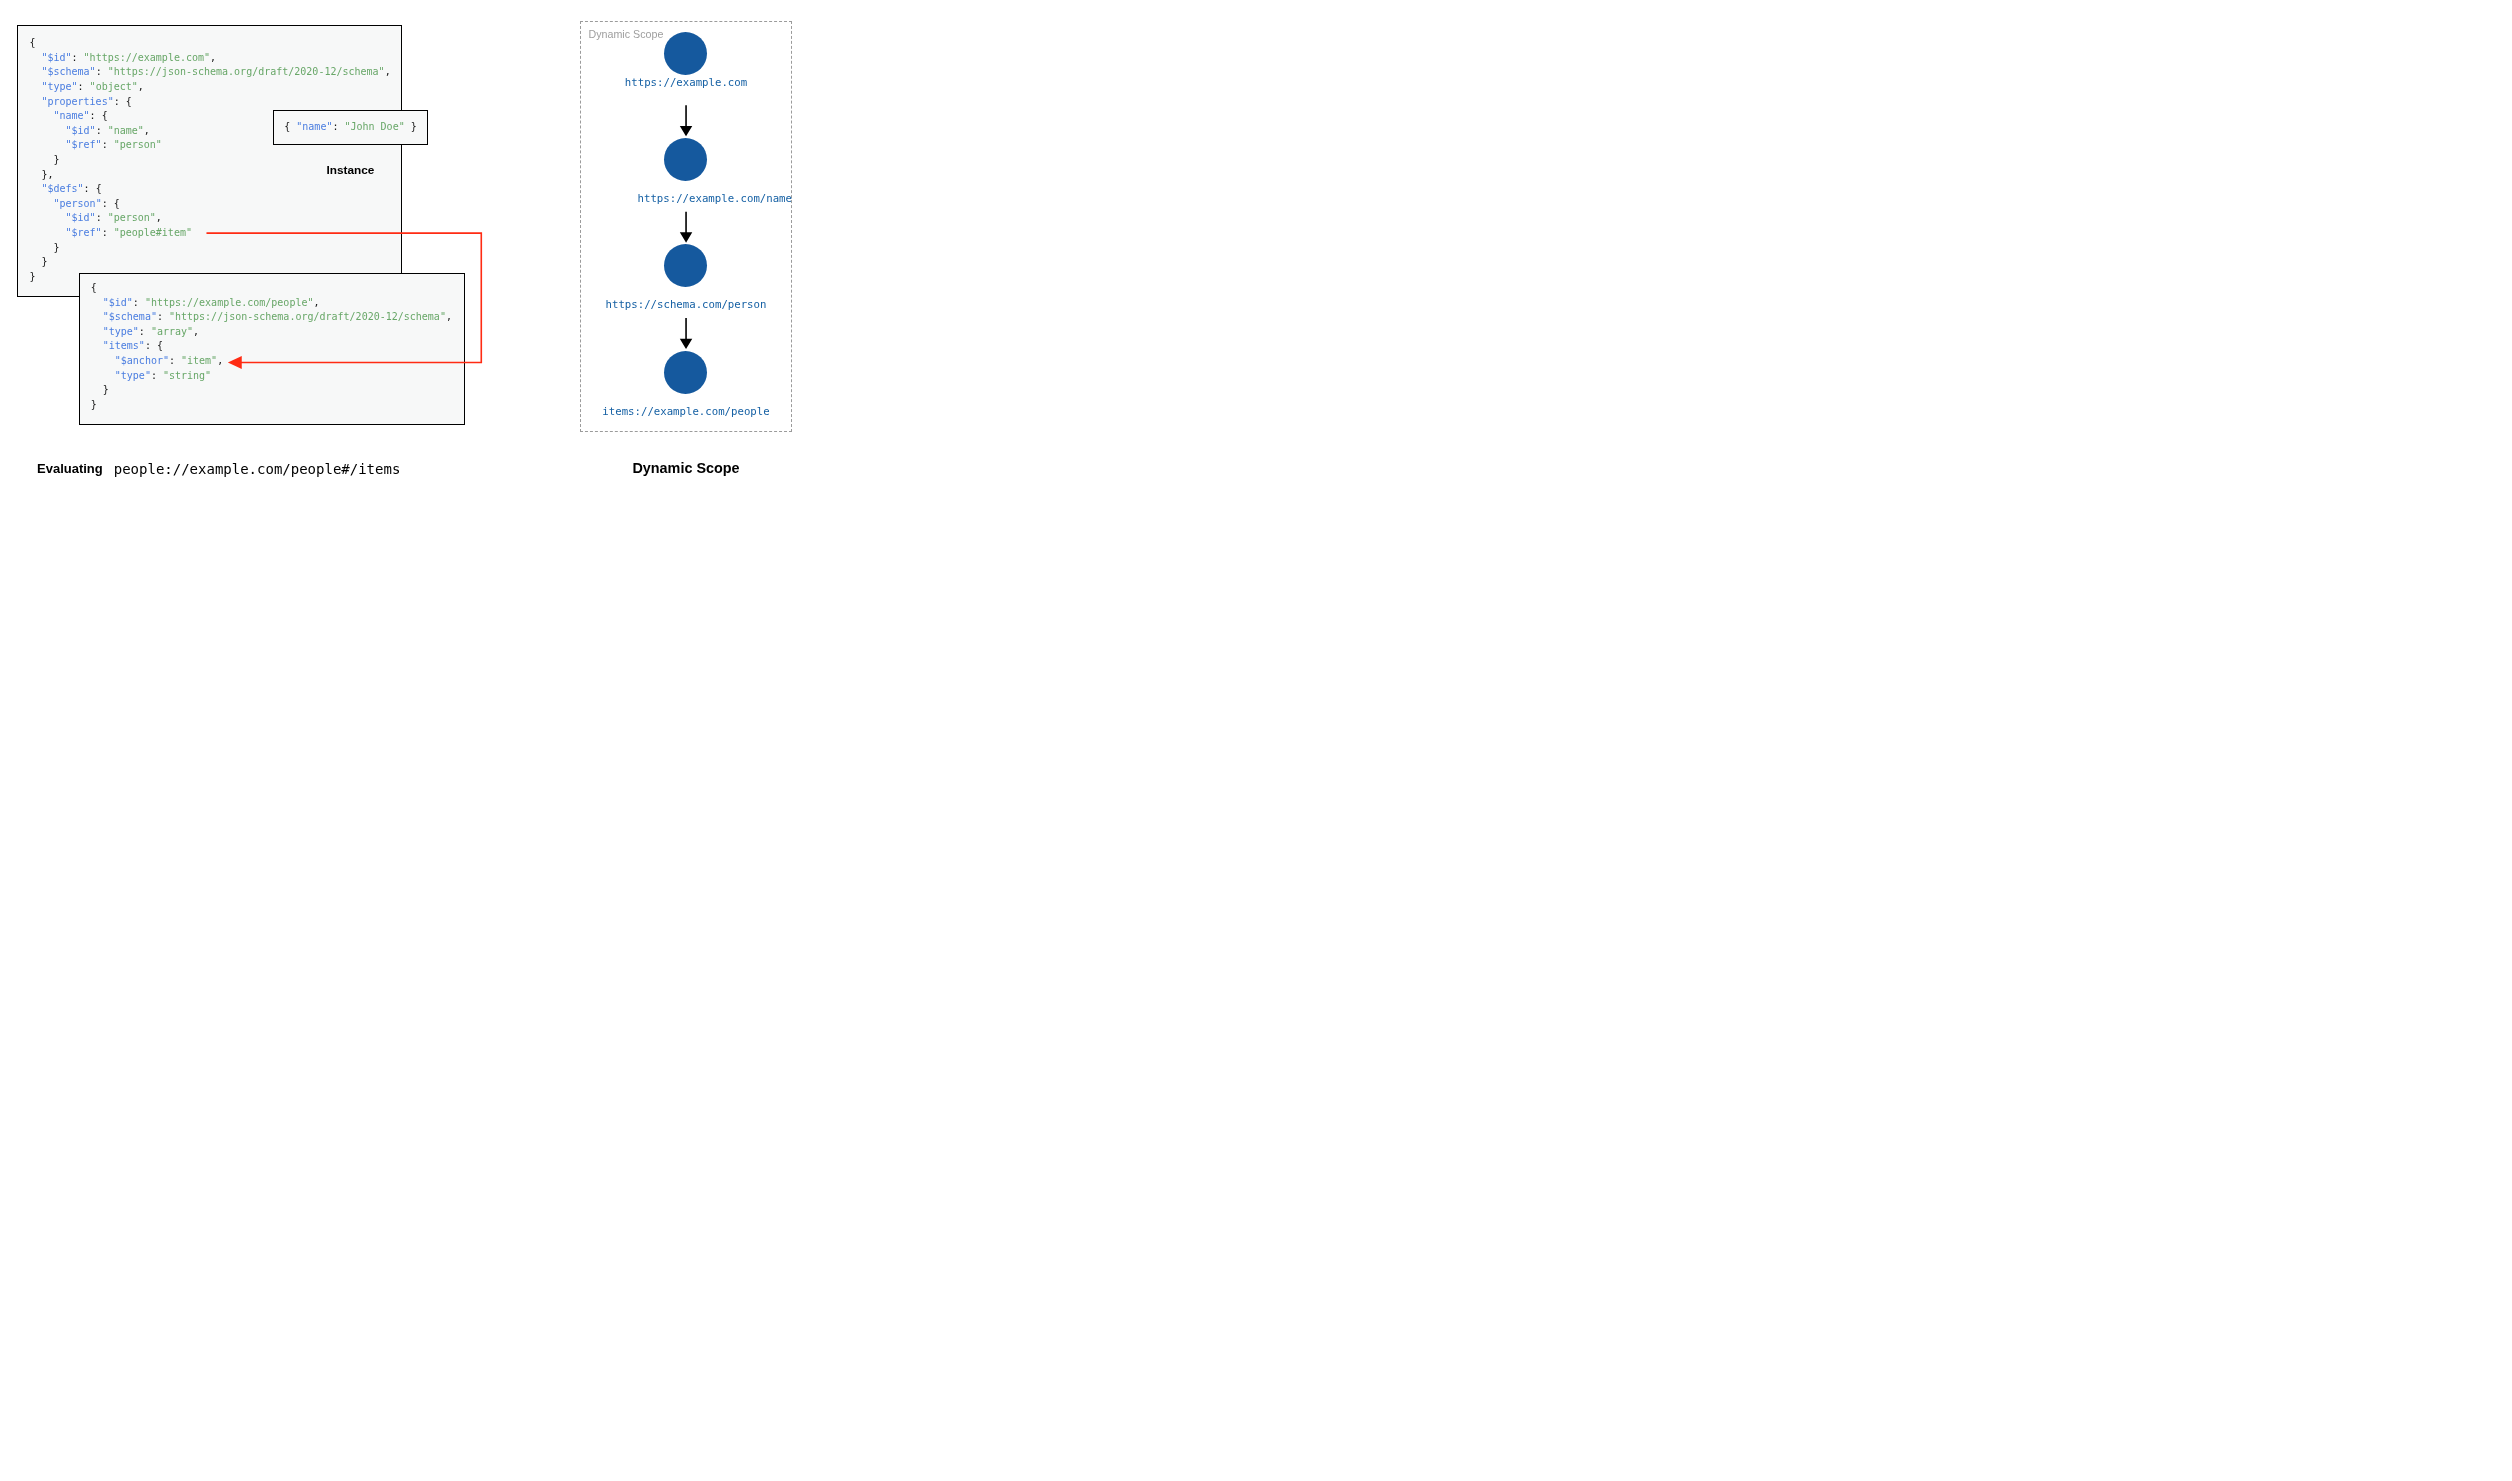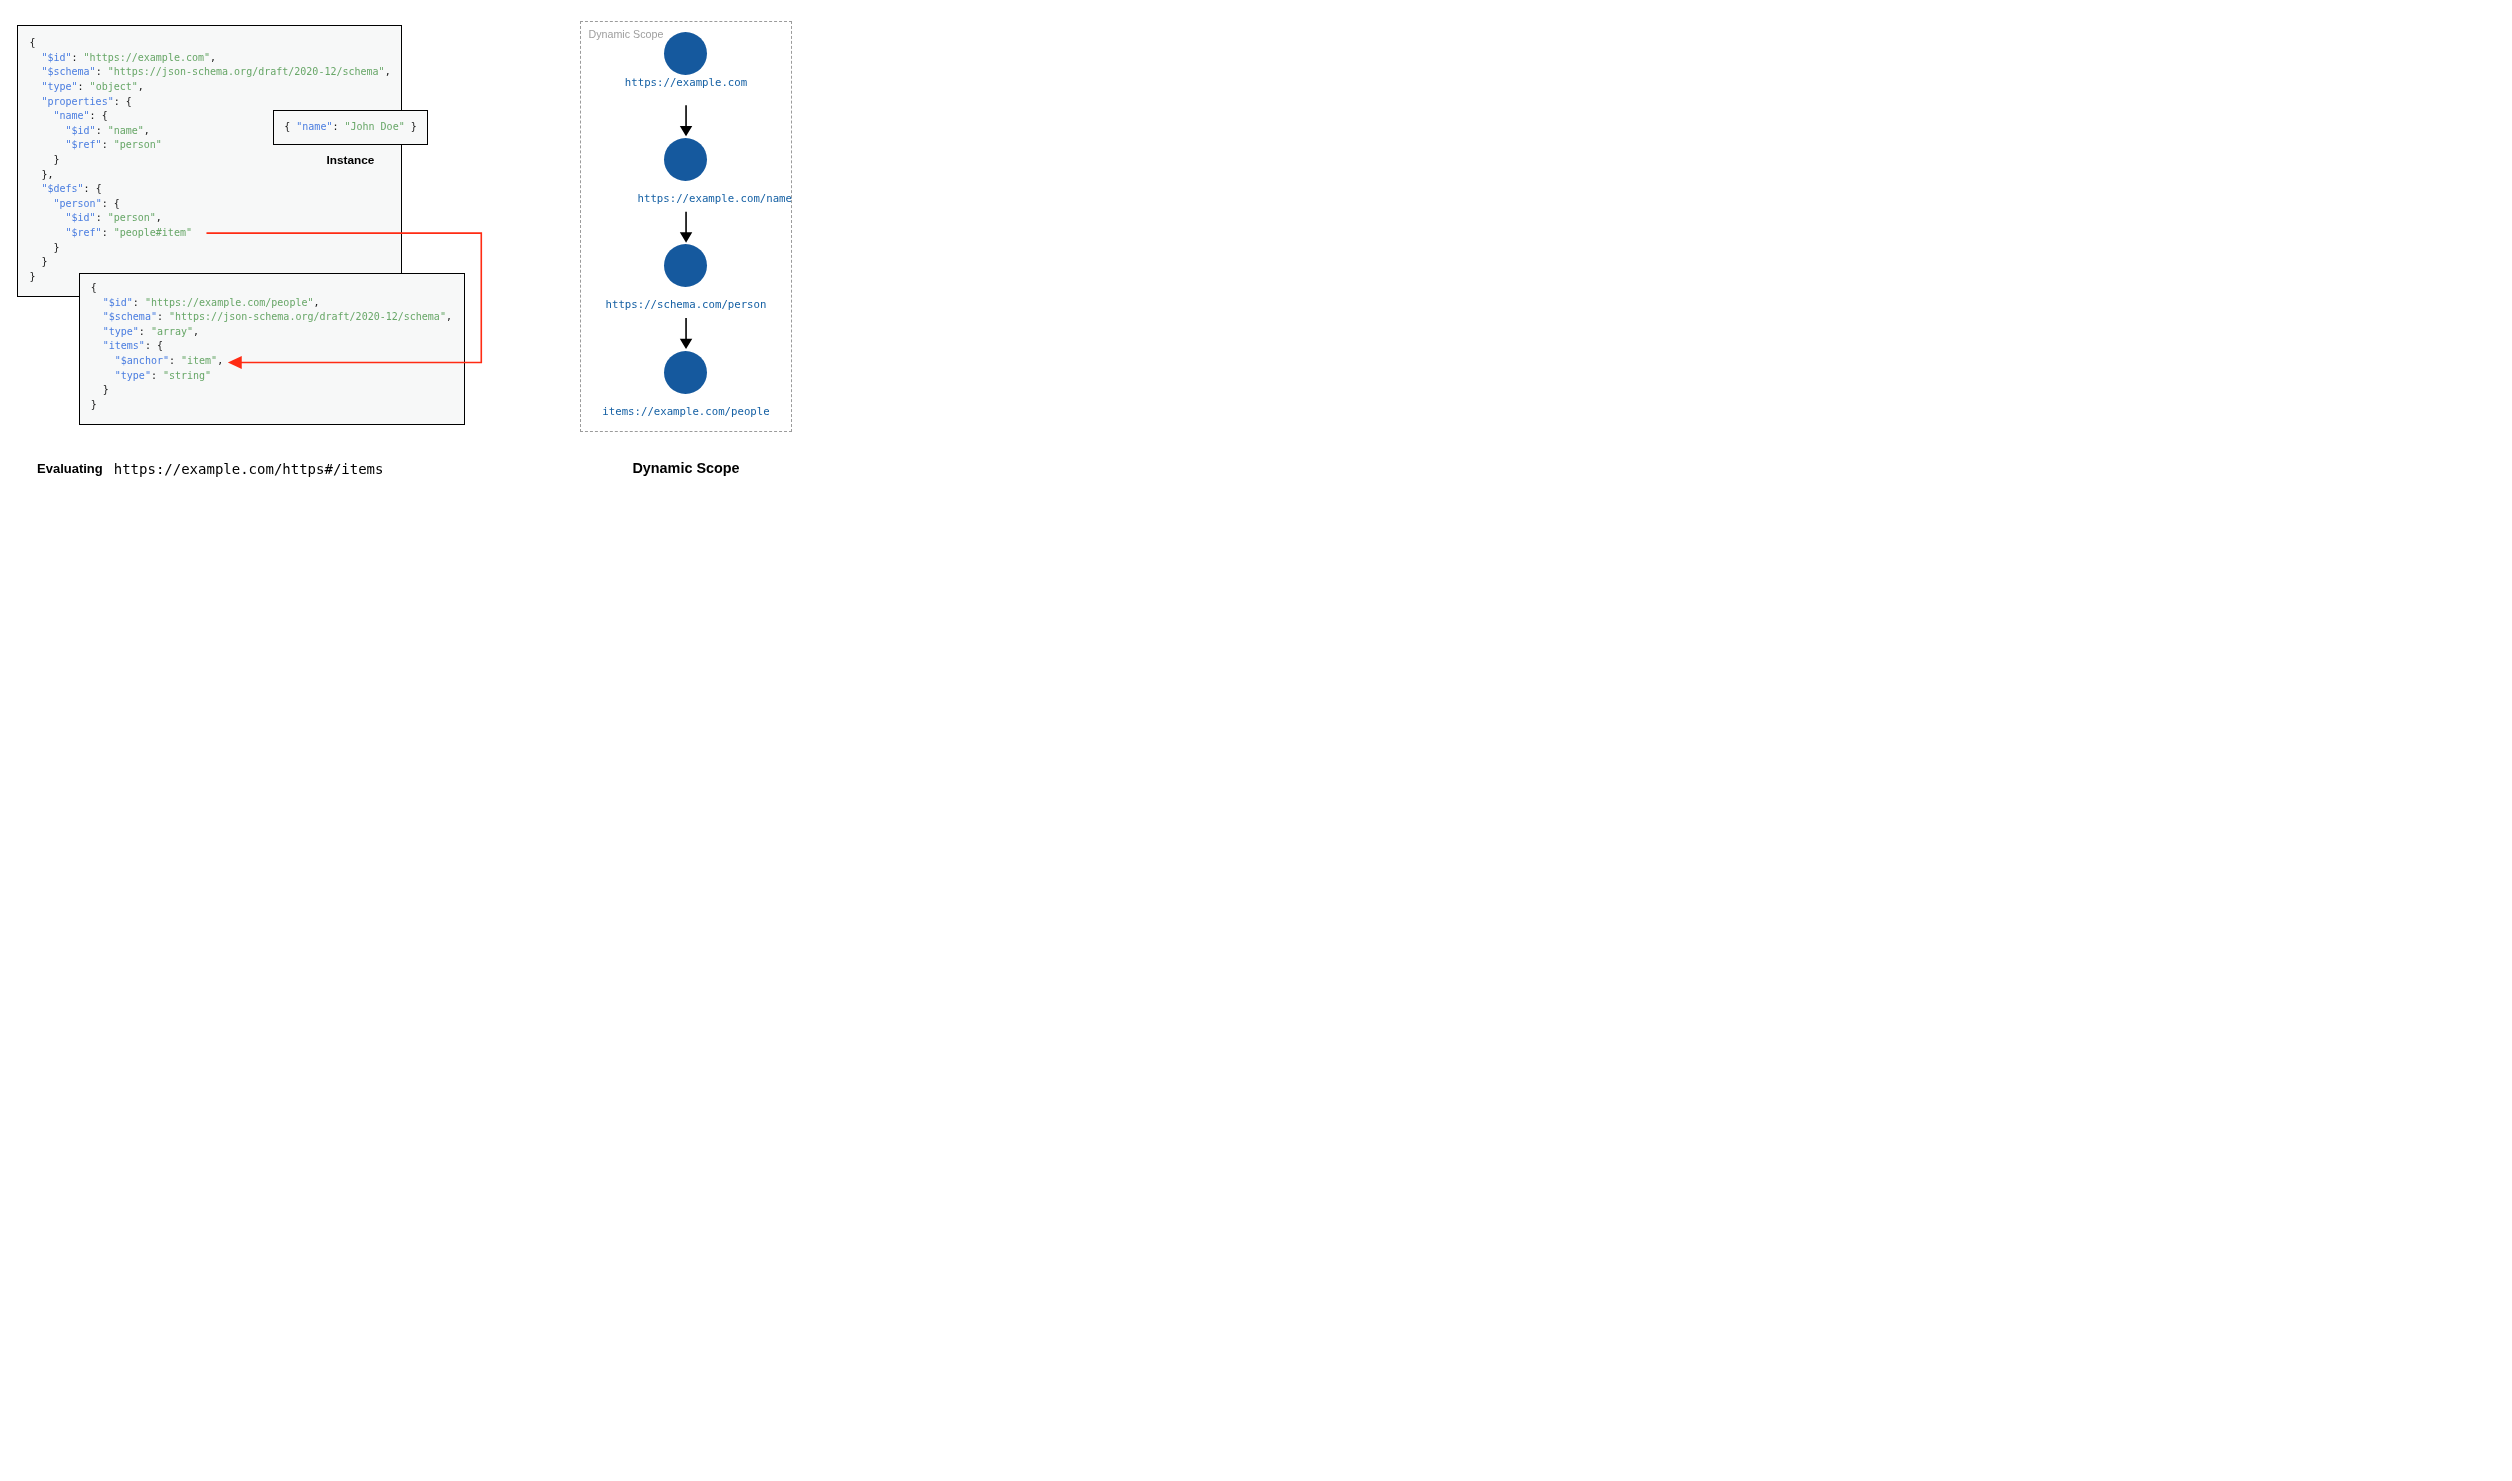--- a/index.html
+++ b/index.html
@@ -43,21 +43,21 @@
   .tok-p{color:var(--c-punct);}
   #schema1-box{left:16.6px;top:25px;width:385px;height:272px;z-index:1;}
   #schema1-box .code{padding:10.2px 0 0 11.8px;}
   #schema2-box{left:79px;top:273px;width:386px;height:152px;z-index:2;}
   #schema2-box .code{padding:7px 0 0 10.7px;}
   #instance-box{
     left:273px;top:110px;width:155px;height:35px;z-index:3;
     display:flex;align-items:center;justify-content:center;
   }
   #instance-caption{
-    position:absolute;left:273px;top:153px;width:155px;
+    position:absolute;left:273px;top:163px;width:155px;
     text-align:center;font-weight:bold;font-size:11.8px;color:var(--c-caption);
     z-index:3;
   }
   
   .scope-box{
     position:absolute;left:580px;top:21.4px;width:212px;height:411px;
     border:1.6px dashed var(--c-dashed-border);
     z-index:0;
   }
   .scope-box-label{
@@ -133,21 +133,21 @@
   <div class="scope-node-label" id="scope-label-2">https://example.com/name</div>
 
   <div class="scope-circle" id="scope-circle-3"></div>
   <div class="scope-node-label" id="scope-label-3">https://schema.com/person</div>
 
   <div class="scope-circle" id="scope-circle-4"></div>
   <div class="scope-node-label" id="scope-label-4">items://example.com/people</div>
 
   <div id="evaluating-caption">
     <span class="ev-label">Evaluating</span>
-    <span class="ev-uri">https://example.com/https#/items</span>
+    <span class="ev-uri">people://example.com/people#/items</span>
   </div>
   <div id="scope-caption">Dynamic Scope</div>
 
   <svg id="arrows-overlay" viewBox="0 0 1567 924">
 
     <path d="M 386 436 L 900 436 L 900 678 L 446 678" fill="none" stroke="var(--c-red-arrow)" stroke-width="3"></path>
     <path d="M 426 678 L 452 666 L 452 690 Z" fill="var(--c-red-arrow)"></path>
 
     <g stroke="#000" stroke-width="3" fill="#000">
       <path d="M 1283 197 L 1283 238"></path>

